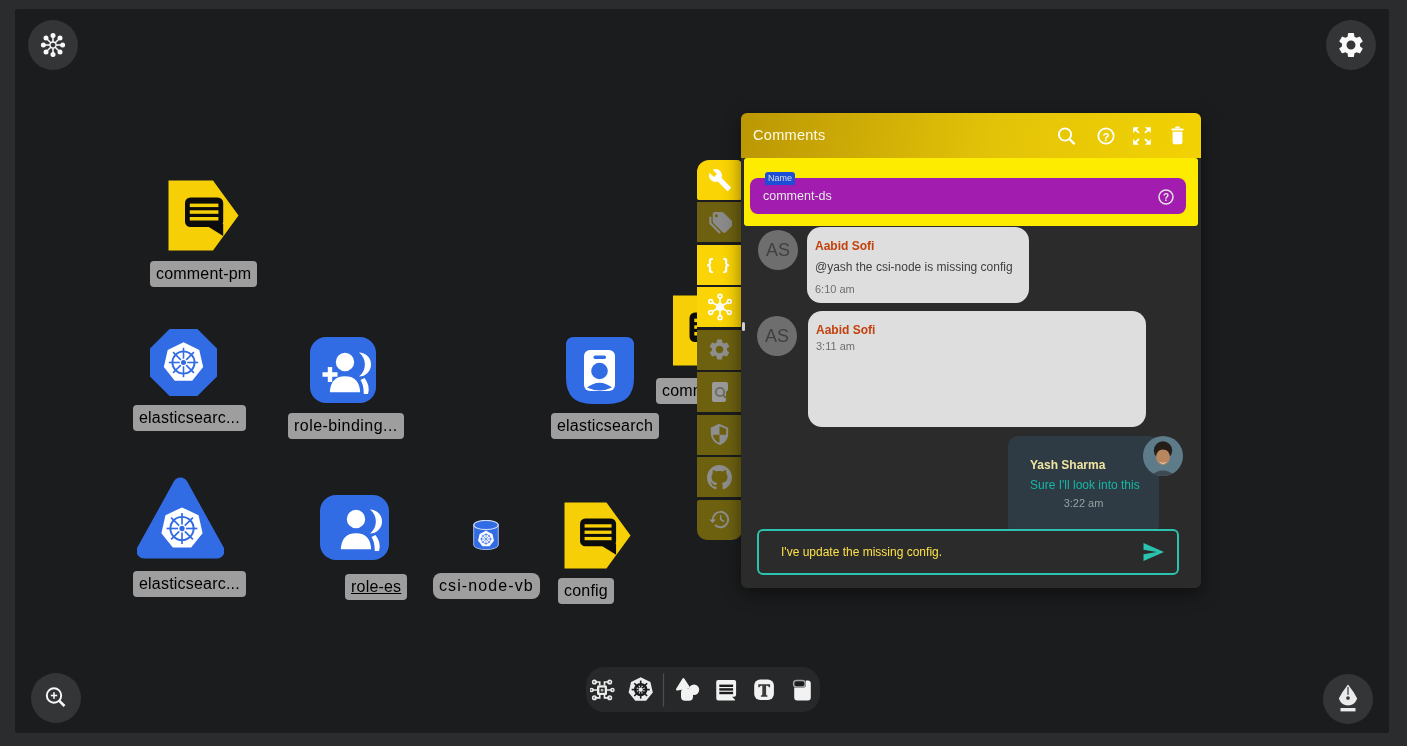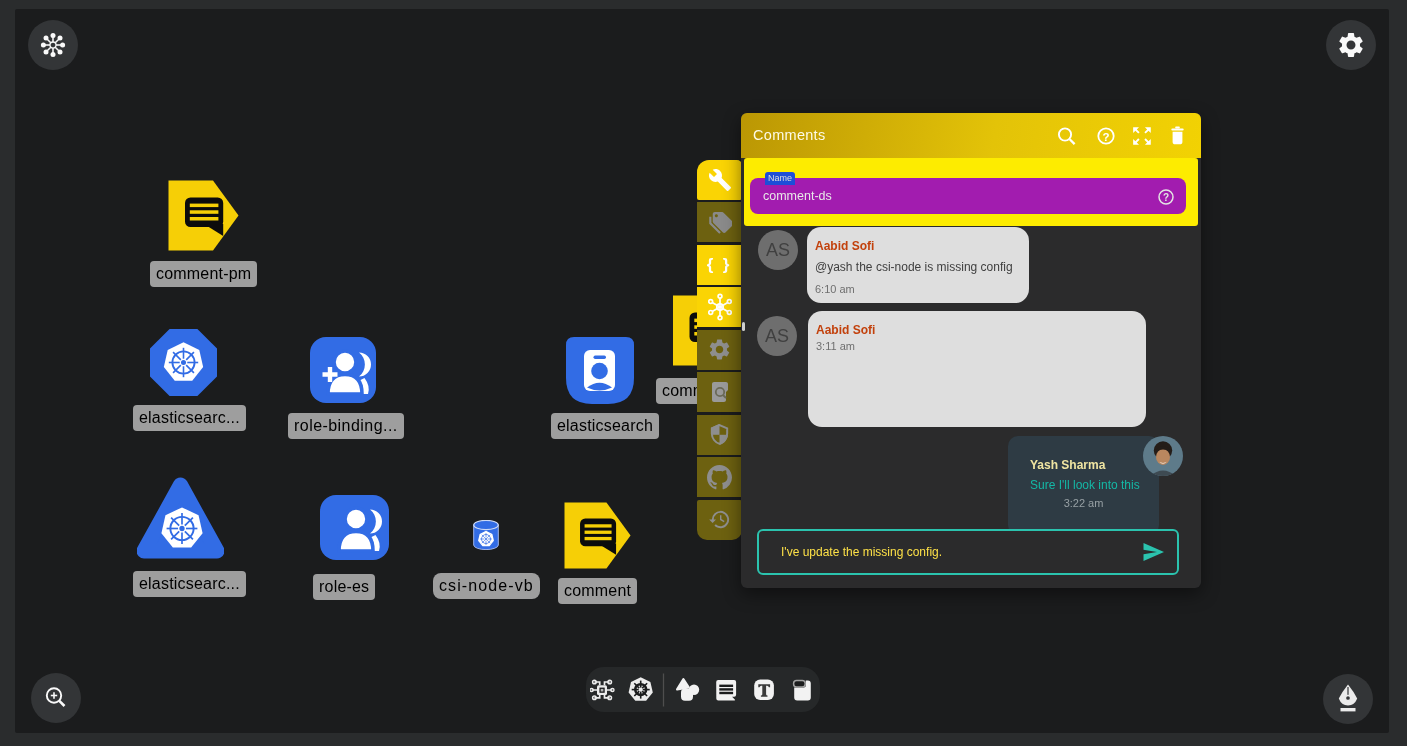--- a/index.html
+++ b/index.html
@@ -117,33 +117,33 @@
   <use href="#k8s" transform="translate(45,51.5) scale(0.88)"></use>
 </svg>
 <div class="nlabel" style="left:133px;top:571px;">elasticsearc...</div>
 
 <svg class="abs" style="left:320px;top:495px" width="69" height="65" viewBox="0 0 69 65">
   <rect width="69" height="65" rx="16" fill="#326CE5"></rect>
   <g transform="translate(15,9)">
       <use href="#person"></use>
     </g>
 </svg>
-<div class="nlabel" style="left:313px;top:574px;">role-es</div>
+<div class="nlabel" style="left:345px;top:574px;text-decoration:underline;">role-es</div>
 
 <svg class="abs" style="left:473px;top:520px" width="26" height="30" viewBox="0 0 26 30">
   <path d="M0.7,5 v20 a12.3,4.6 0 0 0 24.6,0 v-20 Z" fill="#326CE5" stroke="#9fb4e8" stroke-width="1"></path>
   <ellipse cx="13" cy="5" rx="12.3" ry="4.6" fill="#326CE5" stroke="#cdd9f5" stroke-width="1.2"></ellipse>
   <use href="#k8s" transform="translate(13,19) scale(0.34)"></use>
 </svg>
 <div class="nlabel" style="left:433px;top:573px;letter-spacing:1.1px;border-radius:8px;">csi-node-vb</div>
 
 <svg class="abs" style="left:563px;top:502px" width="69" height="67" viewBox="0 0 71 71">
     <use href="#commentnode"></use>
   </svg>
-<div class="nlabel" style="left:558px;top:578px;">comment</div>
+<div class="nlabel" style="left:558px;top:578px;">config</div>
 
 <div id="vtb" class="abs">
   <div class="vbtn on">
       <svg width="24" height="24" viewBox="0 0 24 24">
         <path d="M22.7 19l-9.1-9.1c.9-2.3.4-5-1.5-6.9-2-2-5-2.4-7.4-1.3L9 6 6 9 1.6 4.7C.4 7.1.9 10.1 2.9 12.1c1.9 1.9 4.6 2.4 6.9 1.5l9.1 9.1c.4.4 1 .4 1.4 0l2.3-2.3c.5-.4.5-1.1.1-1.4z" fill="#fff"></path>
       </svg>
     </div>
   <div class="vbtn">
       <svg width="25" height="25" viewBox="0 0 24 24">
         <path d="M21.41 11.58l-9-9C12.05 2.22 11.55 2 11 2H4c-1.1 0-2 .9-2 2v7c0 .55.22 1.05.59 1.42l9 9c.36.36.86.58 1.41.58.55 0 1.05-.22 1.41-.59l7-7c.37-.36.59-.86.59-1.41 0-.55-.23-1.06-.59-1.42zM5.5 7C4.67 7 4 6.33 4 5.5S4.67 4 5.5 4 7 4.67 7 5.5 6.33 7 5.5 7z" fill="#8a8a8a" transform="translate(3.5,0)"></path>

